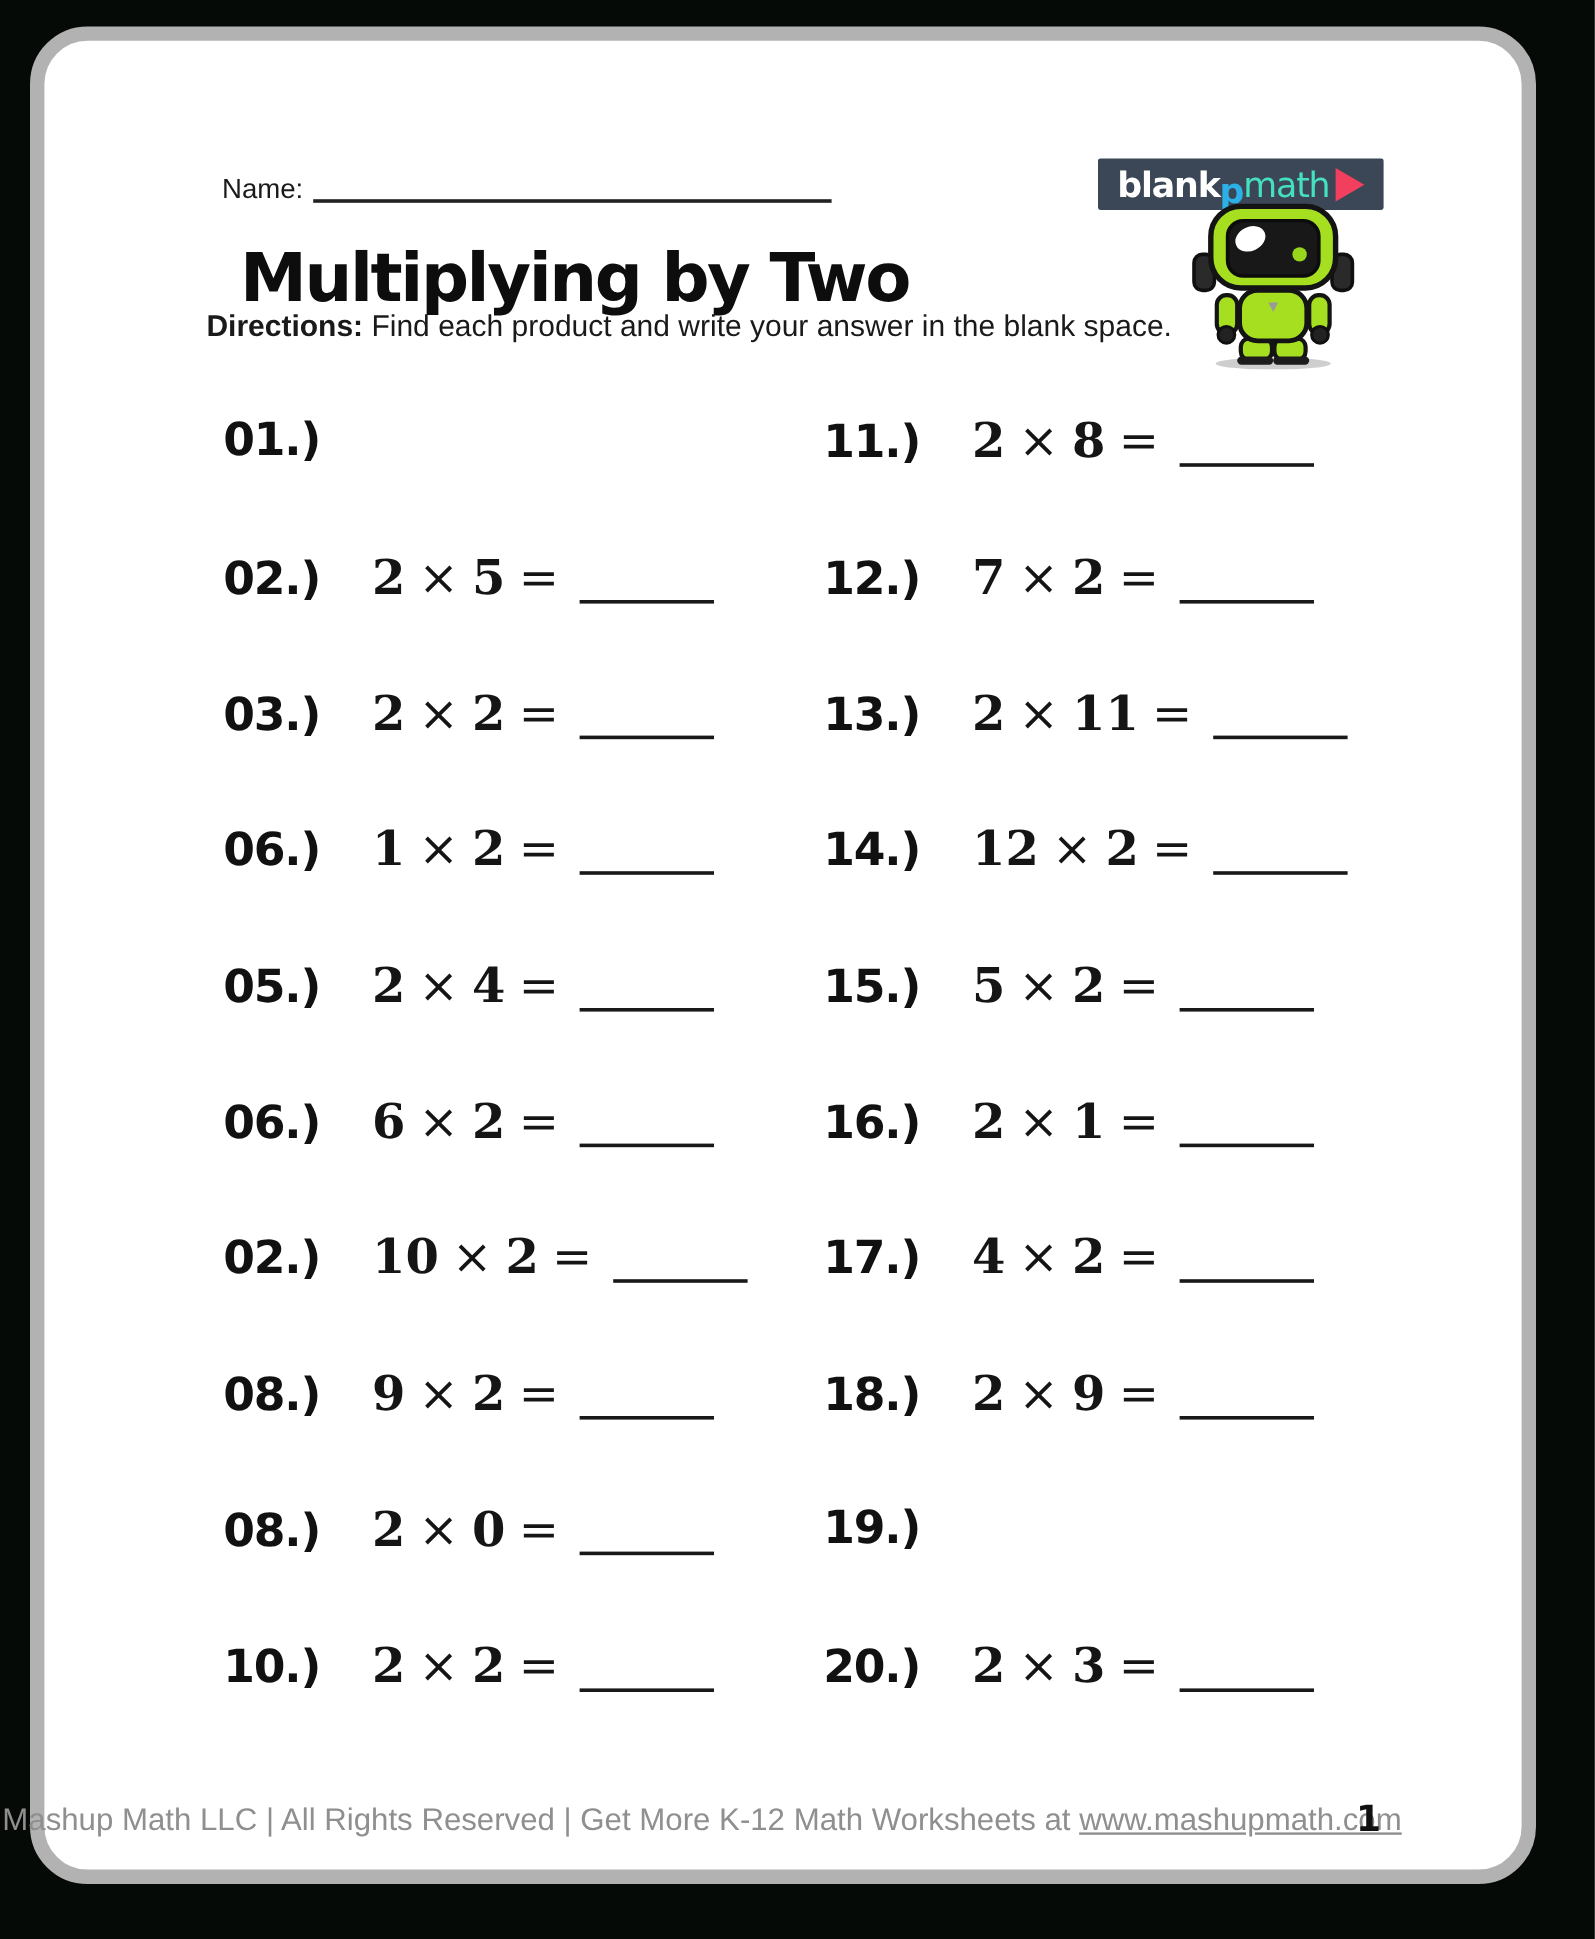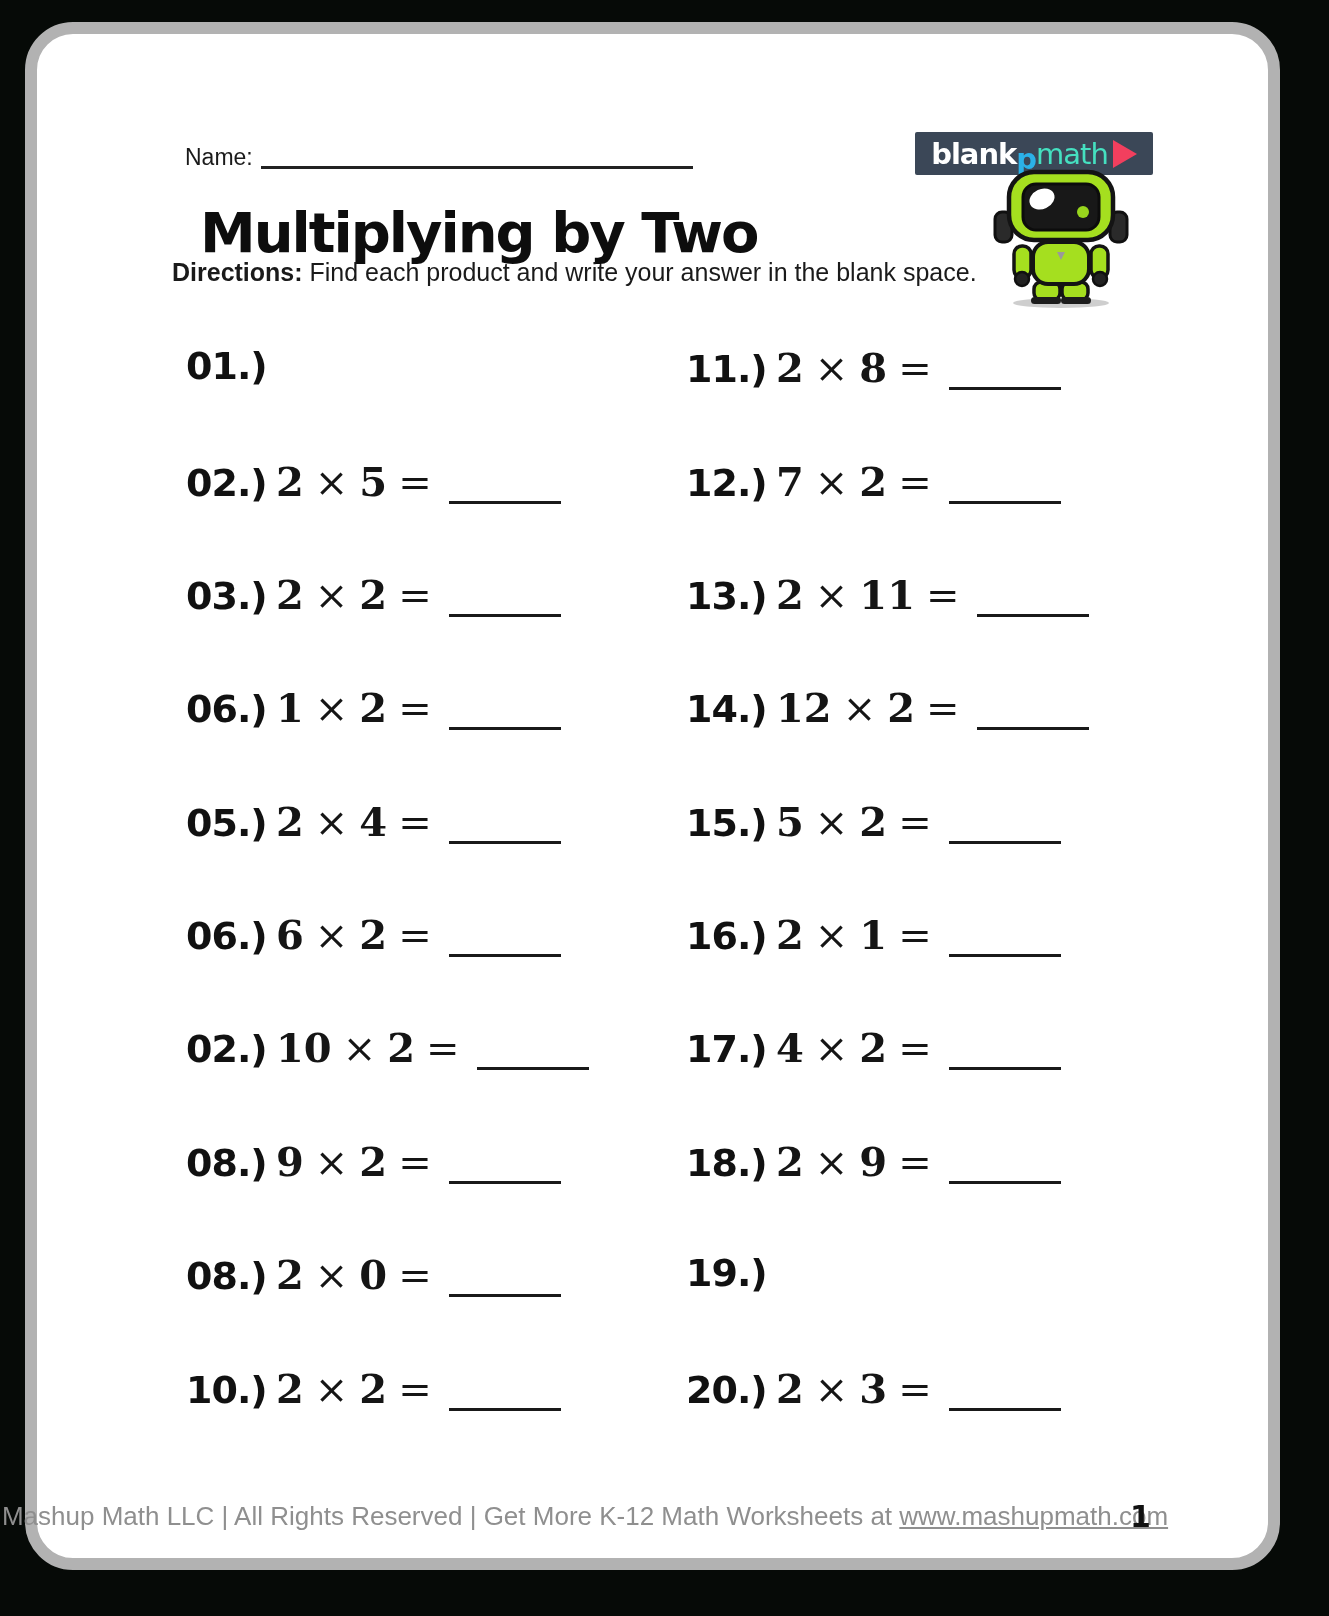--- a/index.html
+++ b/index.html
@@ -46,21 +46,21 @@
   .logo .l3{font-family:"DejaVu Sans", sans-serif;font-weight:normal;font-size:29px;letter-spacing:-1px;}
   .logo .tri{
     width:0;height:0;margin-left:5px;
     border-top:14px solid transparent;border-bottom:14px solid transparent;
     border-left:24px solid #f23f5e;
   }
   
   .robot{position:absolute;left:987px;top:168px;width:148px;height:140px;}
   
   .row{
-    position:absolute;display:flex;align-items:baseline;white-space:nowrap;
+    position:absolute;display:flex;align-items:baseline;white-space:nowrap;gap:34px;
   }
   .pnum{
     display:inline-block;width:90px;
     font-family:"DejaVu Sans", sans-serif;font-weight:bold;
     font-size:38px;letter-spacing:-1px;color:#111;
   }
   .eq{
     font-family:"DejaVu Serif", serif;font-size:40px;font-weight:600;color:#151515;
   }
   .eq .op{font-weight:400;margin:0 11px;}

